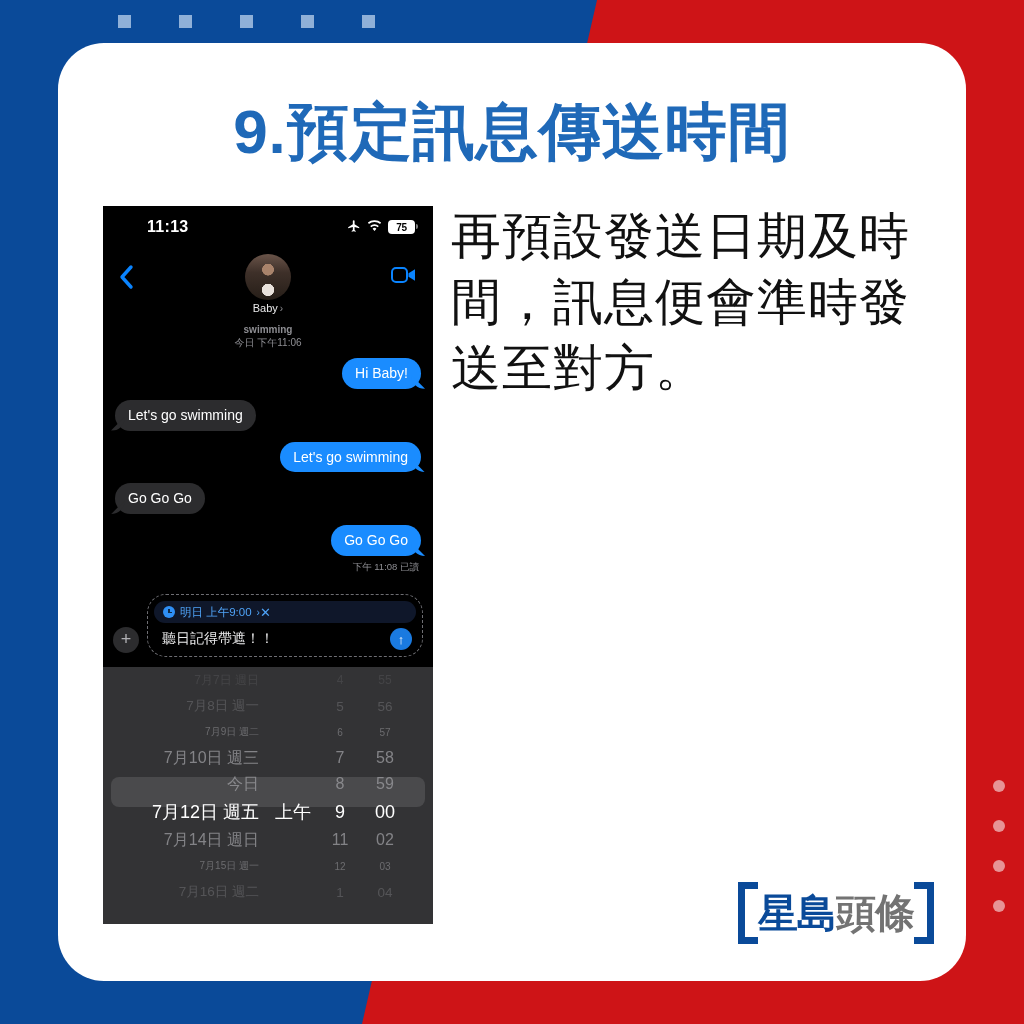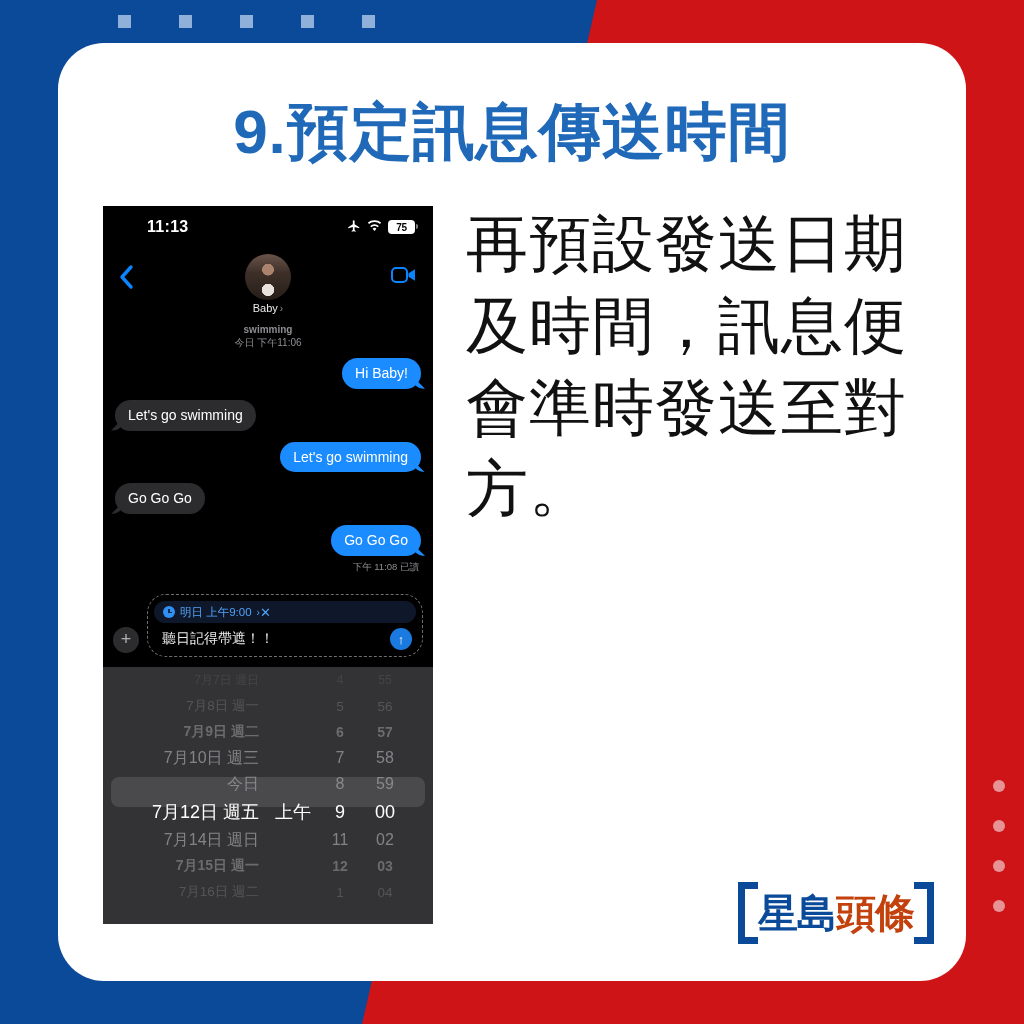--- a/index.html
+++ b/index.html
@@ -311,30 +311,30 @@
     color: #9A9A9E;
     font-size: 16px;
     white-space: nowrap;
   }
   .pick-row .c-date  { width: 132px; text-align: right; padding-right: 8px; }
   .pick-row .c-ampm  { width: 52px;  text-align: center; }
   .pick-row .c-hour  { width: 42px;  text-align: center; }
   .pick-row .c-min   { width: 48px;  text-align: center; }
   .pick-row.sel { color: #FFFFFF; font-size: 18px; height: 30px; }
   .pick-row.f1 { opacity: .78; }
-  .pick-row.f2 { opacity: .55; font-size: 14px; font-weight: bold; }
+  .pick-row.f2 { opacity: .55; font-size: 10px; }
   .pick-row.f3 { opacity: .32; font-size: 13.5px; }
   .pick-row.f4 { opacity: .16; font-size: 12px; }
 
   
   #description {
     position: absolute;
-    left: 408px; top: 160px;
+    left: 393px; top: 160px;
     width: 470px;
-    font-size: 62px;
+    font-size: 50px;
     line-height: 1.32;
     color: #111;
     letter-spacing: 1px;
   }
 
   
   #logo {
     position: absolute;
     right: 32px; bottom: 42px;
     display: flex;
@@ -346,21 +346,21 @@
     border: 7px solid #0A4A99;
   }
   #logo .bracket-l { border-right: none; }
   #logo .bracket-r { border-left: none; }
   #logo .w1, #logo .w2 {
     font-size: 40px; font-weight: bold;
     line-height: 46px;
     letter-spacing: -1px;
   }
   #logo .w1 { color: #0A4A99; }
-  #logo .w2 { color: #c2410c; }
+  #logo .w2 { color: #737373; }
 </style>
 </head>
 <body>
 
 <div id="stage">
 
   <div id="red-wedge"></div>
 
   <div id="top-squares">
     <div class="sq"></div>

